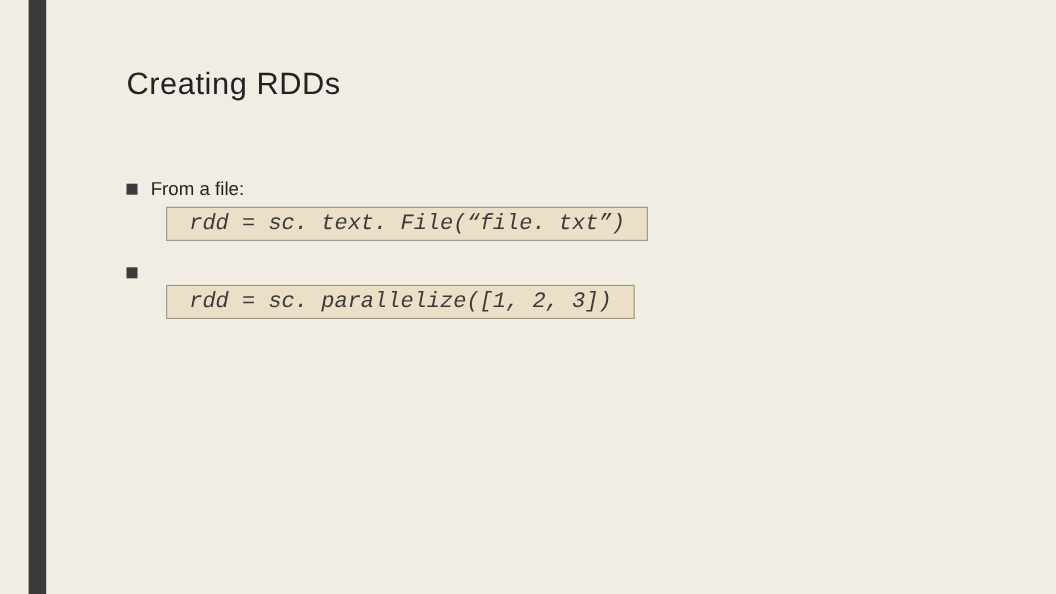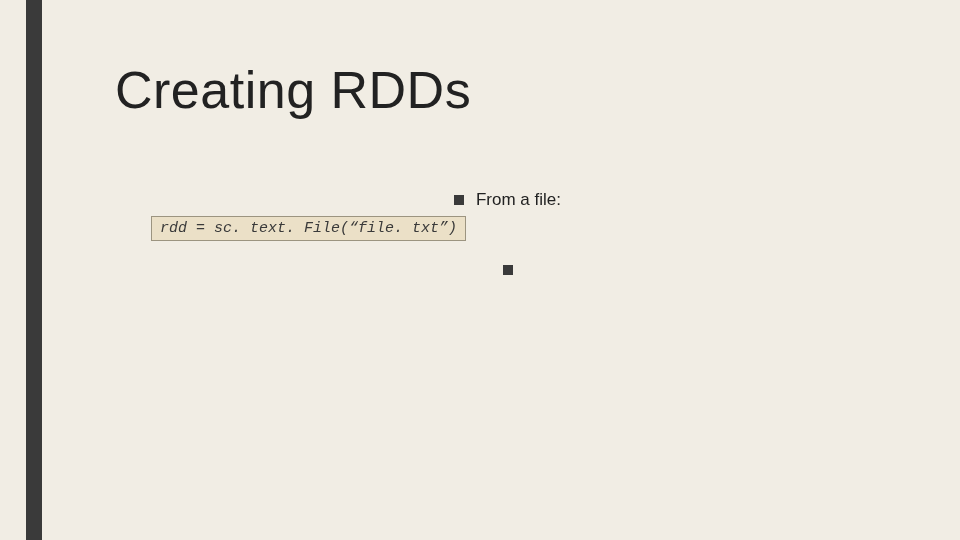--- a/index.html
+++ b/index.html
@@ -20,55 +20,54 @@
     height: 540px;
     background: #3a3a3a;
   }
   .content {
     position: absolute;
     left: 115px;
     top: 60px;
     right: 60px;
   }
   .title {
-    font-size: 52px;
+    font-size: 28px;
     font-weight: 400;
     color: #222;
     margin: 0 0 70px 0;
     letter-spacing: 0.5px;
   }
   .bullet-item {
     margin: 0 0 10px 0;
   }
   .bullet-line {
     display: flex;
     align-items: center;
     gap: 12px;
     margin-bottom: 6px;
-    justify-content: center;
   }
   .bullet-square {
     width: 10px;
     height: 10px;
     background: #3a3a3a;
     flex-shrink: 0;
   }
   .bullet-text {
     font-size: 17px;
     color: #222;
   }
   .code-box {
     display: inline-block;
     margin-left: 36px;
     background: #ebe0c7;
     border: 1px solid #9c9480;
-    padding: 3px 8px;
+    padding: 3px 20px;
     font-family: "Consolas", "Courier New", monospace;
     font-style: italic;
-    font-size: 15px;
+    font-size: 20px;
     color: #3a3a3a;
     margin-bottom: 14px;
   }
 </style>
 </head>
 <body>
 
 <div class="left-bar"></div>
 
 <div class="content">
@@ -79,14 +78,15 @@
       <span class="bullet-square"></span>
       <span class="bullet-text">From a file:</span>
     </div>
     <div class="code-box">rdd = sc. text. File(“file. txt”)</div>
   </div>
 
   <div class="bullet-item">
     <div class="bullet-line">
       <span class="bullet-square"></span>
     </div>
+    <div class="code-box">rdd = sc. parallelize([1, 2, 3])</div>
   </div>
 </div>
 
 </body></html>

